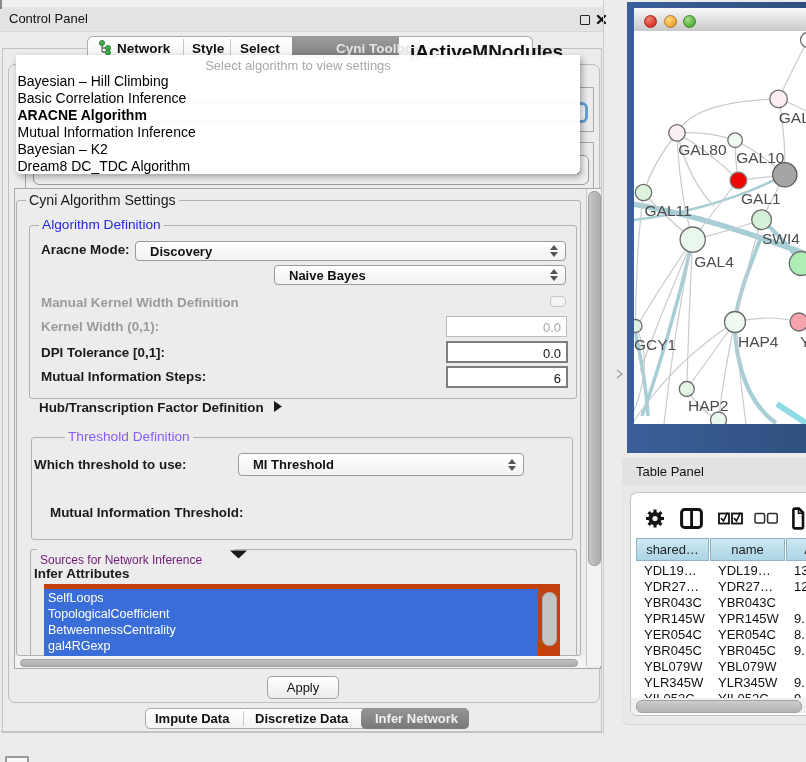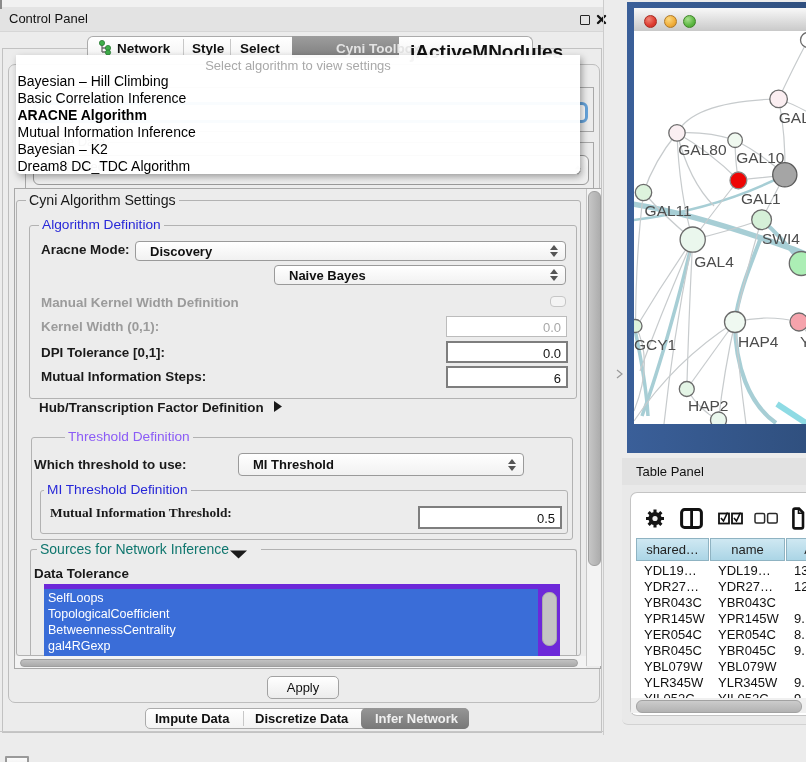--- a/index.html
+++ b/index.html
@@ -111,37 +111,31 @@
       </svg>
 
   <div class="fieldset" style="left:31px;top:437px;width:540px;height:101px;">
     <div class="fsl" style="left:4px;color:#8b5cf6;margin-left:29px;">Threshold Definition</div>
   </div>
   <div class="abs lbl" style="left:34px;top:457px;width:200px;text-align:left;">Which threshold to use:</div>
   <div class="combo" style="left:238px;top:453px;width:284px;height:21px;">
         <span class="ct">MI Threshold</span>
         <span class="arr"></span>
       </div>
-  <div class="fieldset" style="left:40px;top:490px;width:526px;height:42px;">
-    <div class="fsl" style="left:3px;color:#2727d8;">MI Threshold Definition</div>
-  </div>
-  <div class="abs lbl" style="left:50px;top:505px;font-family:Liberation Serif, serif;">Mutual Information Threshold:</div>
-  <div class="field" style="left:418px;top:506px;width:140px;height:19px;">
-        <span style="top:3px;">0.5</span>
-      </div>
+  <div class="abs lbl" style="left:50px;top:505px;">Mutual Information Threshold:</div>
 
   <div class="fieldset" style="left:30px;top:549px;width:545px;height:105px;border-bottom:none;border-radius:3px 3px 0 0;">
-    <div class="fsl" style="left:6px;color:#0f766e;font-size:14px;padding:0 32px 0 3px;">Sources for Network Inference</div>
+    <div class="fsl" style="left:6px;color:#701a75;font-size:12px;padding:12px 32px 0 3px;">Sources for Network Inference</div>
   </div>
   <svg class="abs" style="left:229px;top:549px;" width="19" height="10">
         <path d="M1 1.5 L18 1.5 L9.5 9.5 Z" fill="#1a1a1a"></path>
       </svg>
-  <div class="abs lbl" style="left:34px;top:566px;">Data Tolerance</div>
-
-  <div class="abs" style="left:44px;top:584px;width:516px;height:72px;background:#6d28d9;overflow:hidden;">
+  <div class="abs lbl" style="left:34px;top:566px;">Infer Attributes</div>
+
+  <div class="abs" style="left:44px;top:584px;width:516px;height:72px;background:#c2410c;overflow:hidden;">
     <div class="abs" style="left:0;top:5px;width:494px;height:70px;background:#3a6dd8;"></div>
     <div class="abs" style="left:4px;top:5.5px;font-size:12.5px;color:#fff;line-height:16.3px;">SelfLoops<br>TopologicalCoefficient<br>BetweennessCentrality<br>gal4RGexp</div>
     <div class="abs" style="left:498px;top:8px;width:13px;height:52px;background:#c4c4c4;border:1px solid #ababab;border-radius:7px;"></div>
   </div>
 
   <div class="abs" style="left:267px;top:676px;width:70px;height:21px;background:linear-gradient(#ffffff,#ececec);border:1px solid #a2a2a2;border-radius:5px;text-align:center;font-size:13px;color:#111;line-height:21px;">Apply</div>
 
   <div class="abs" style="left:145px;top:708px;width:322px;height:19px;background:linear-gradient(#ffffff,#f3f3f3);border:1px solid #ababab;border-radius:5px;"></div>
   <div class="abs t13 b" style="left:155px;top:711px;">Impute Data</div>
   <div class="abs" style="left:243px;top:711px;width:1px;height:15px;background:#c8c8c8;"></div>

